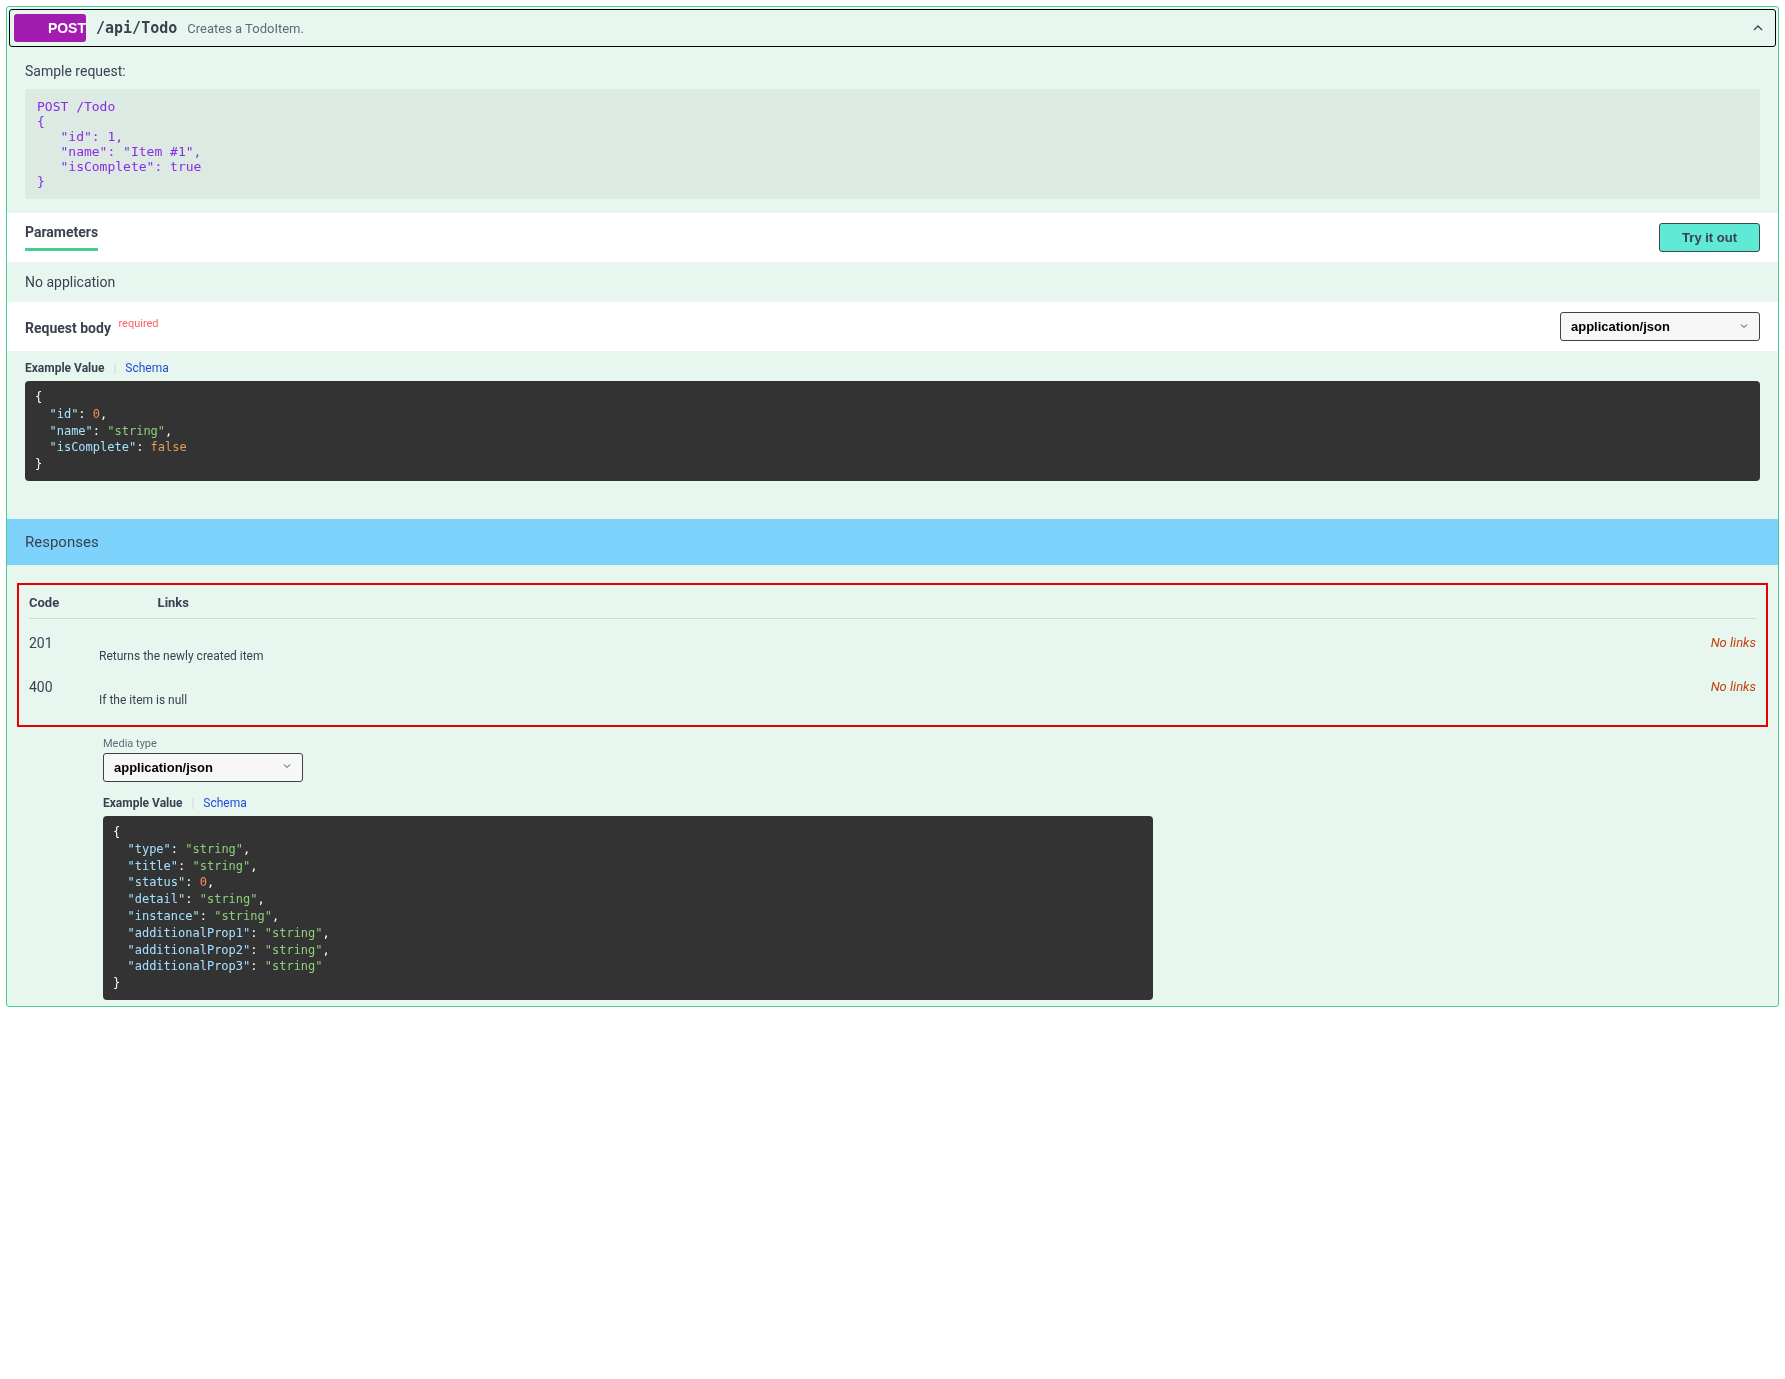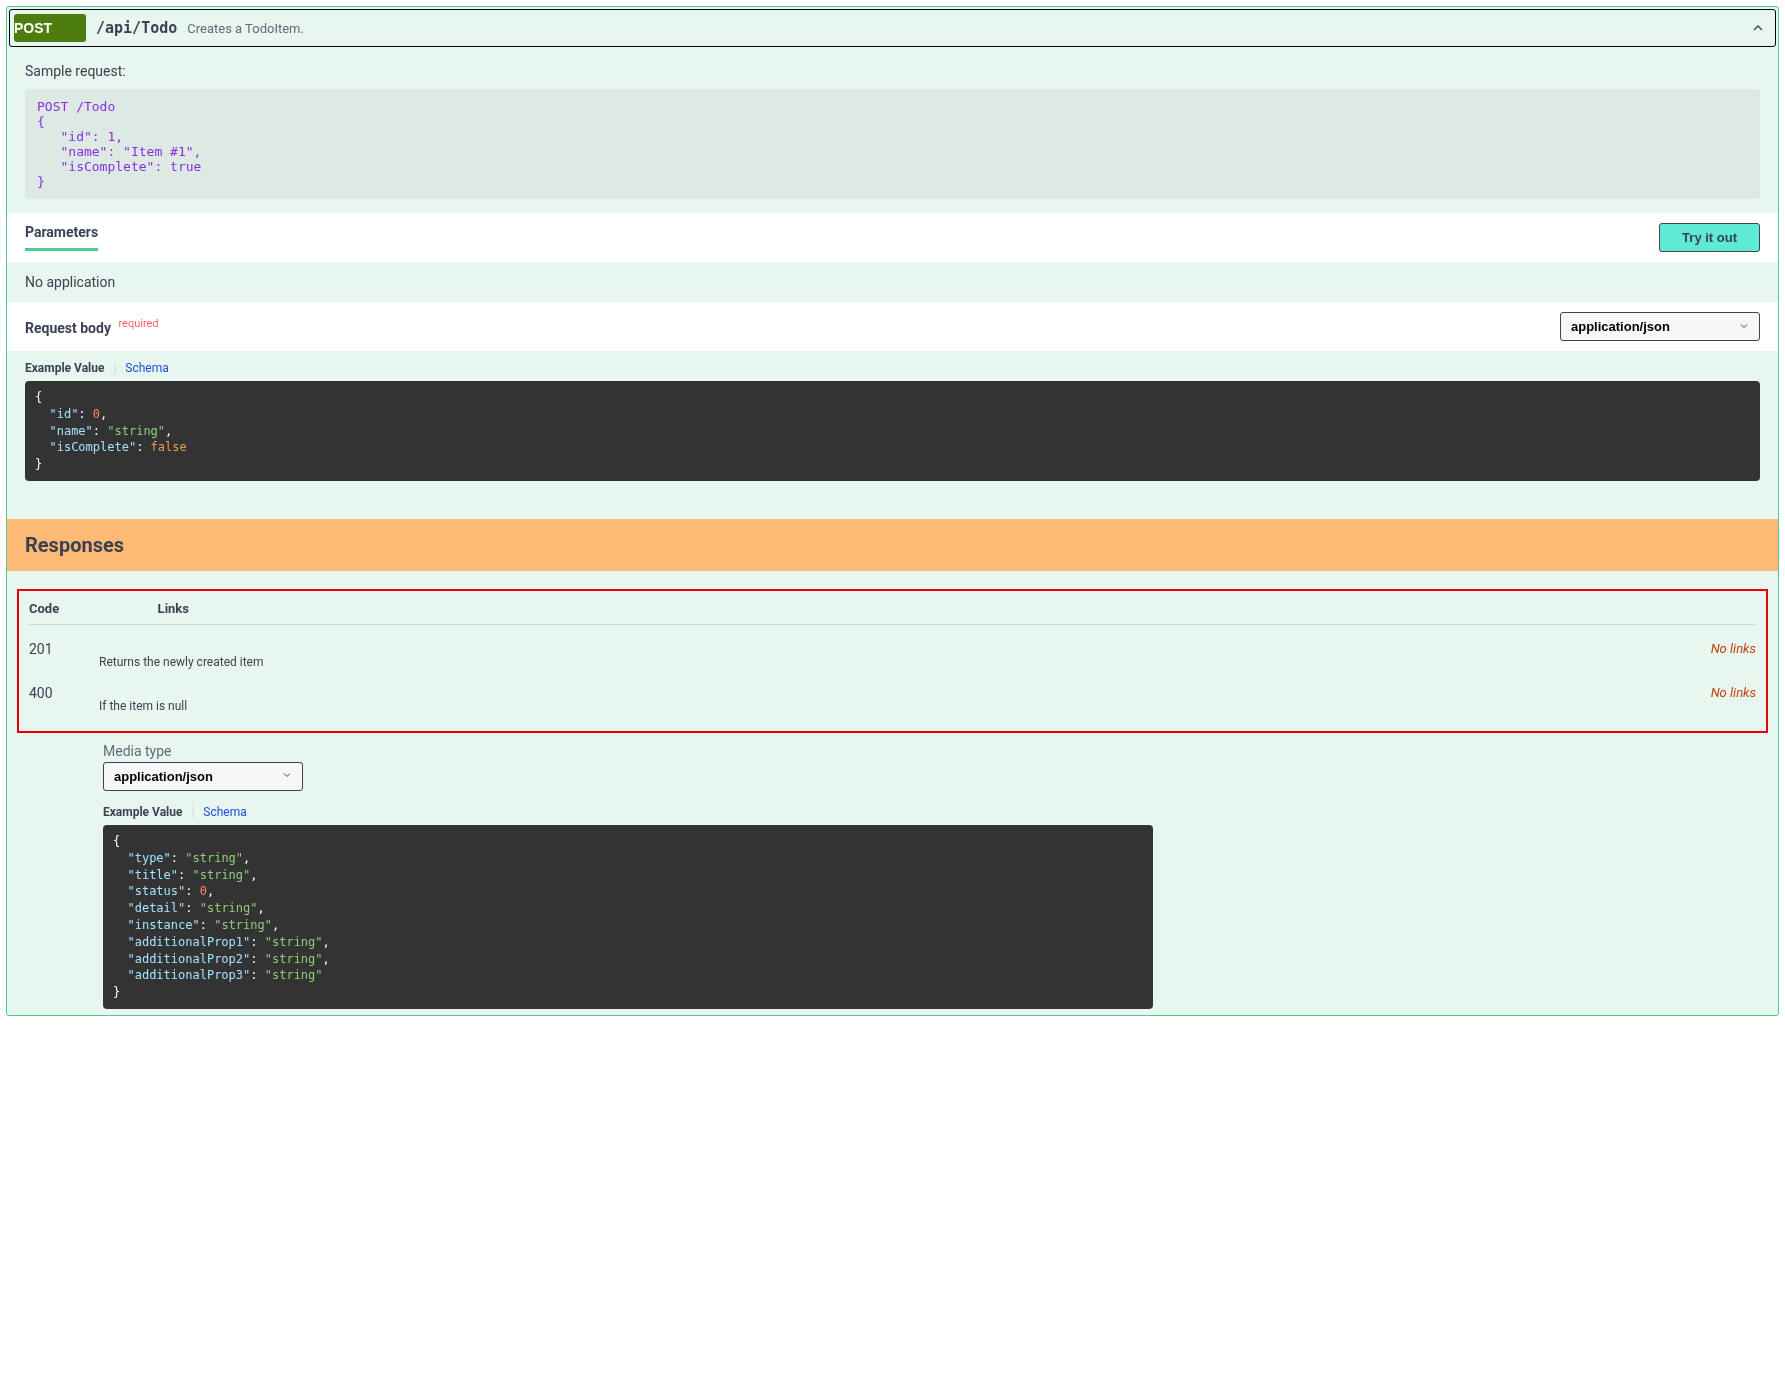--- a/index.html
+++ b/index.html
@@ -21,26 +21,26 @@
     align-items: center;
     padding: 4px 8px 4px 4px;
     border-bottom: 1px solid #49cc90;
     cursor: pointer;
     background: #e8f6f0;
     border: 1px solid #000;
     margin: 2px;
     border-radius: 3px;
   }
   .method-badge {
-    background: #4d7c0f;
+    background: #a21caf;
     color: #fff;
     font-weight: 700;
     padding: 6px 0;
     width: 72px;
-    text-align: left;
+    text-align: right;
     border-radius: 3px;
     font-size: 14px;
     font-family: sans-serif;
   }
   .path {
     font-family: monospace;
     font-weight: 600;
     font-size: 15px;
     color: #3b4151;
     margin-left: 10px;
@@ -145,24 +145,24 @@
     white-space: pre;
     line-height: 1.4;
   }
   .tok-key { color: #a6e2ff; }
   .tok-str { color: #8fce7a; }
   .tok-num { color: #ff8a65; }
   .tok-bool { color: #e29e5b; }
   .tok-punc { color: #fff; }
 
   .responses-bar {
-    background: #fdba74;
+    background: #7dd3fc;
     padding: 14px 18px;
-    font-weight: 700;
-    font-size: 20px;
+    font-weight: 400;
+    font-size: 15px;
   }
 
   .highlight-box {
     border: 2.5px solid #e60000;
     margin: 18px 10px 4px 10px;
     padding: 10px 10px;
   }
   .resp-head {
     display: flex;
     font-size: 13px;
@@ -183,21 +183,21 @@
     display: flex;
     align-items: flex-start;
     padding: 8px 0;
     font-size: 14px;
   }
   .resp-row .col-code { font-size: 14px; color: #3b4151;}
   .resp-row .col-desc { color: #3b4151; padding-top: 14px;}
   .resp-row .col-links { font-style: italic; color: #c2410c; font-size: 13px;}
 
   .media-block { padding: 6px 18px 6px 96px; }
-  .media-label { font-size: 14px; color: #606a78; margin-bottom: 3px; }
+  .media-label { font-size: 11px; color: #606a78; margin-bottom: 3px; }
   .media-select {
     border: 1.5px solid #3b4151;
     padding: 6px 34px 6px 10px;
     font-weight: 700;
     font-size: 13px;
     border-radius: 3px;
     background: #f7f7f7;
     appearance: none;
     min-width: 200px;
   }

